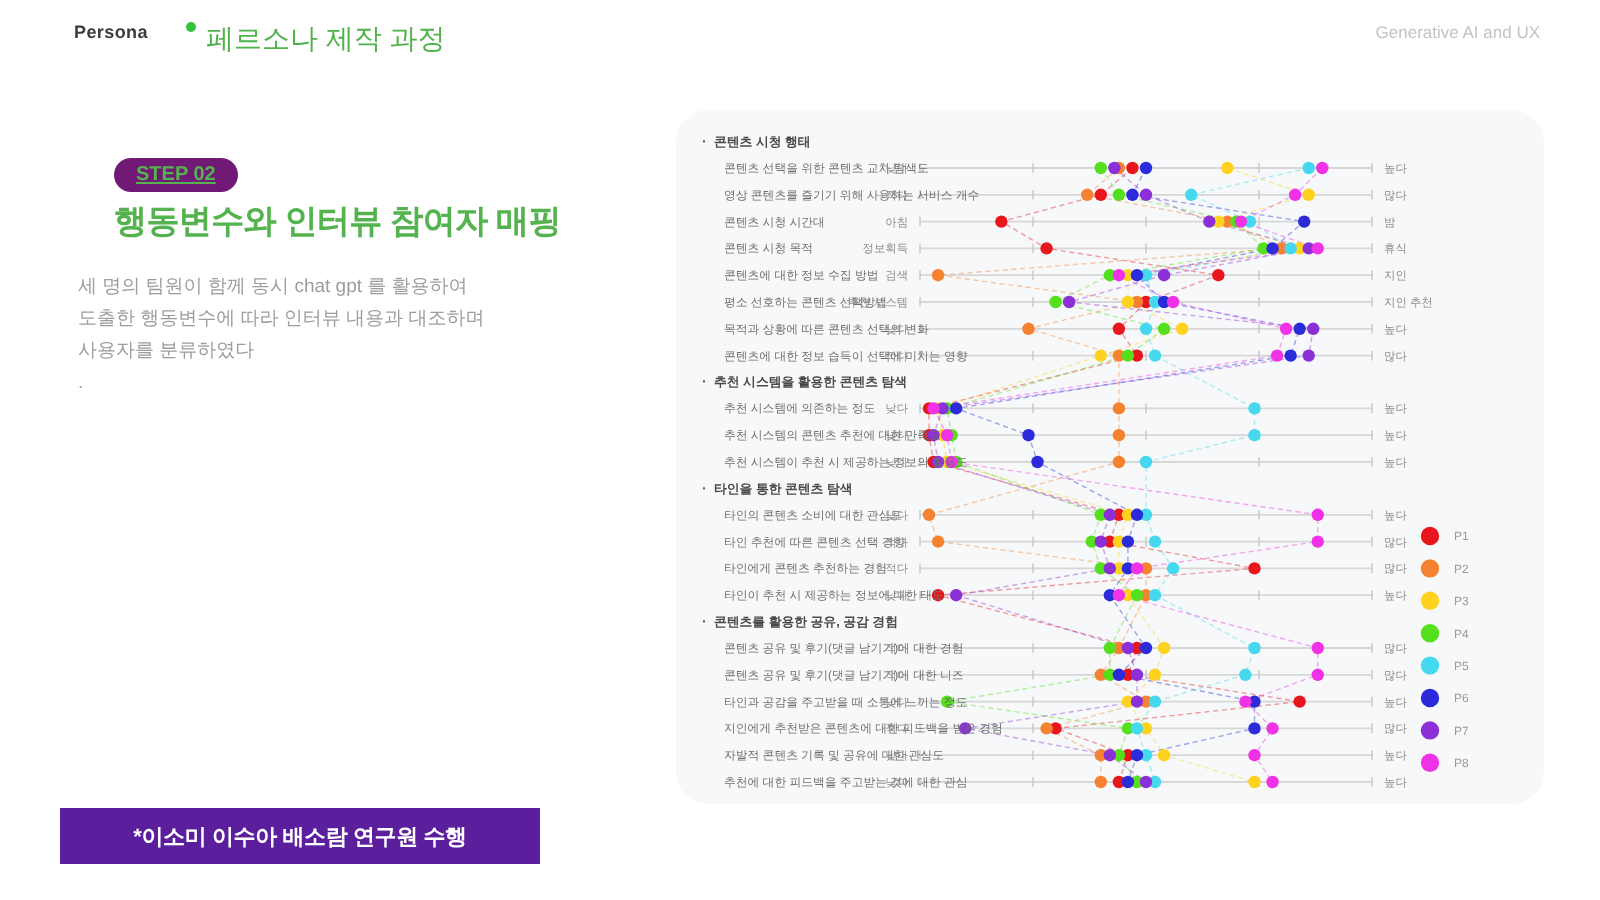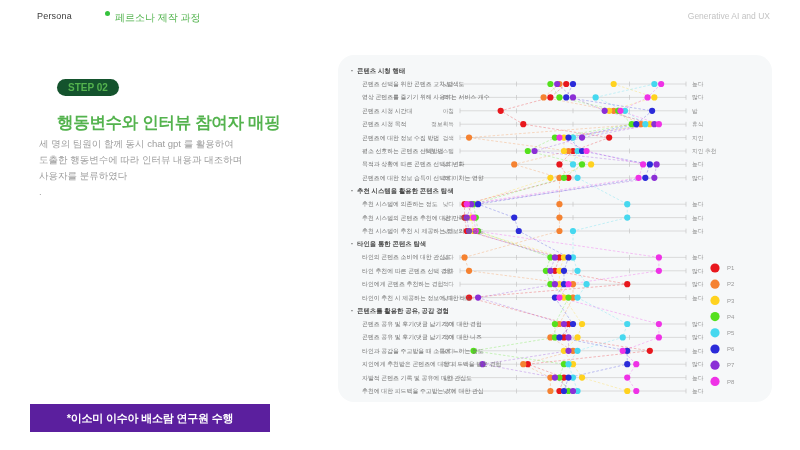--- a/index.html
+++ b/index.html
@@ -1,27 +1,27 @@
 <!DOCTYPE html>
 <html><head>
 <meta charset="utf-8">
 <style>
   * { margin:0; padding:0; box-sizing:border-box; }
   html,body { width:800px; height:450px; background:#ffffff; overflow:hidden;
     font-family:"Liberation Sans","DejaVu Sans",sans-serif; }
   .abs { position:absolute; }
 
-  .top-app { left:37px; top:11px; font-size:9px; font-weight:400; color:#3c3c3c; letter-spacing:.2px; }
-  .top-crumb { left:105px; top:11px; font-size:10px; color:#4fb24a; display:flex; align-items:flex-start; gap:5px; }
+  .top-app { left:37px; top:11px; font-size:9px; font-weight:700; color:#3c3c3c; letter-spacing:.2px; }
+  .top-crumb { left:93px; top:11px; font-size:14px; color:#4fb24a; display:flex; align-items:flex-start; gap:5px; }
   .crumb-dot { width:5px; height:5px; border-radius:50%; background:#35c23c; display:inline-block; }
   .top-right { right:30px; top:11px; font-size:8.5px; color:#c3c3c3;text-align:center; }
 
-  .step-badge { left:57px; top:79px; background:#14532d; color:#54b34e; font-size:10px; font-weight:700;
-    padding:3px 11px; border-radius:10px; }
-  .page-title { left:57px; top:100px; font-size:16.5px; font-weight:800; color:#54b34e; letter-spacing:-0.3px;margin-top:12px; }
+  .step-badge { left:57px; top:79px; background:#701a75; color:#54b34e; font-size:10px; font-weight:700;
+    padding:3px 11px; border-radius:10px;text-decoration:underline; }
+  .page-title { left:57px; top:100px; font-size:16.5px; font-weight:800; color:#54b34e; letter-spacing:-0.3px; }
   .page-body { left:39px; top:136px; width:230px; font-size:9.5px; color:#9d9d9d; line-height:1.7; white-space:pre-line; }
 
   .footer-bar { left:30px; top:404px; width:240px; height:28px; background:#5b1f9e;
     display:flex; align-items:center; justify-content:center; }
   .footer-bar span { color:#ffffff; font-size:11px; font-weight:800; letter-spacing:-0.2px; }
 
   .chart-panel { left:338px; top:55px; width:434px; height:347px; background:#f6f8f9; border-radius:16px; }
 </style>
 </head>
 <body>

